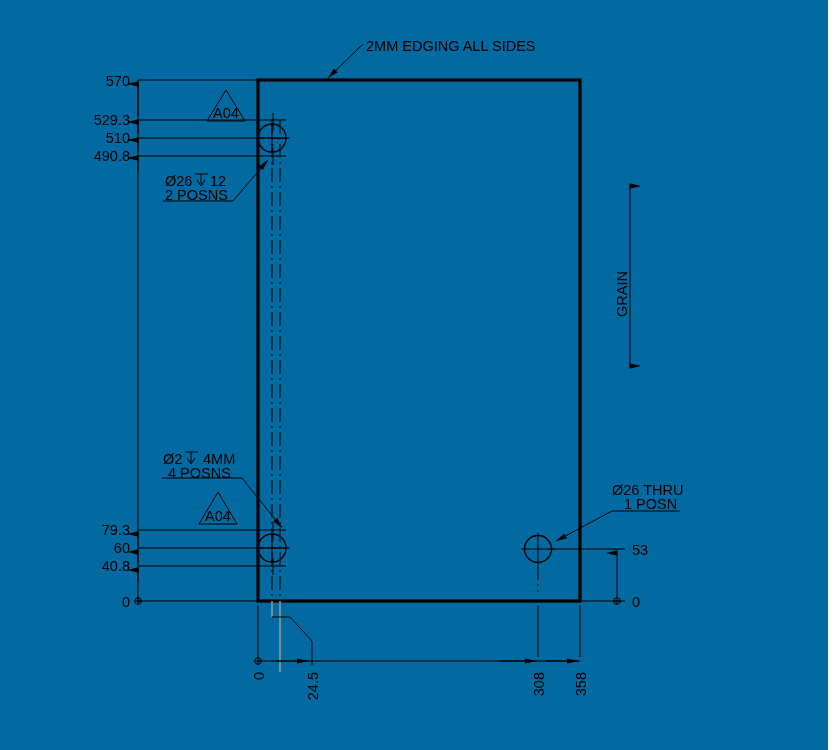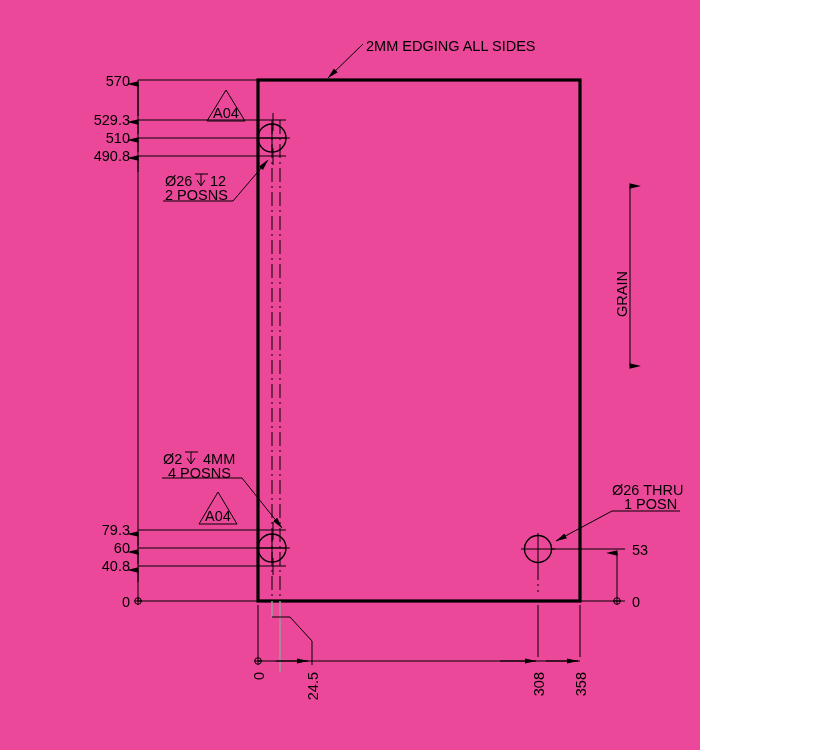--- a/index.html
+++ b/index.html
@@ -2,23 +2,23 @@
 <html><head>
 <meta charset="utf-8">
 <style>
   html, body {
     margin: 0;
     padding: 0;
     background: #ffffff;
   }
   #drawing-root {
     position: relative;
-    width: 700px;
+    width: 828px;
     height: 750px;
-    background: #ec4899;
+    background: #0369a1;
     font-family: "Liberation Sans", sans-serif;
     overflow: hidden;
   }
   svg { display: block; }
   text {
     font-family: "Liberation Sans", sans-serif;
     fill: #000000;
     font-size: 14px;
   }
   .dim-text { font-size: 14.5px; }

